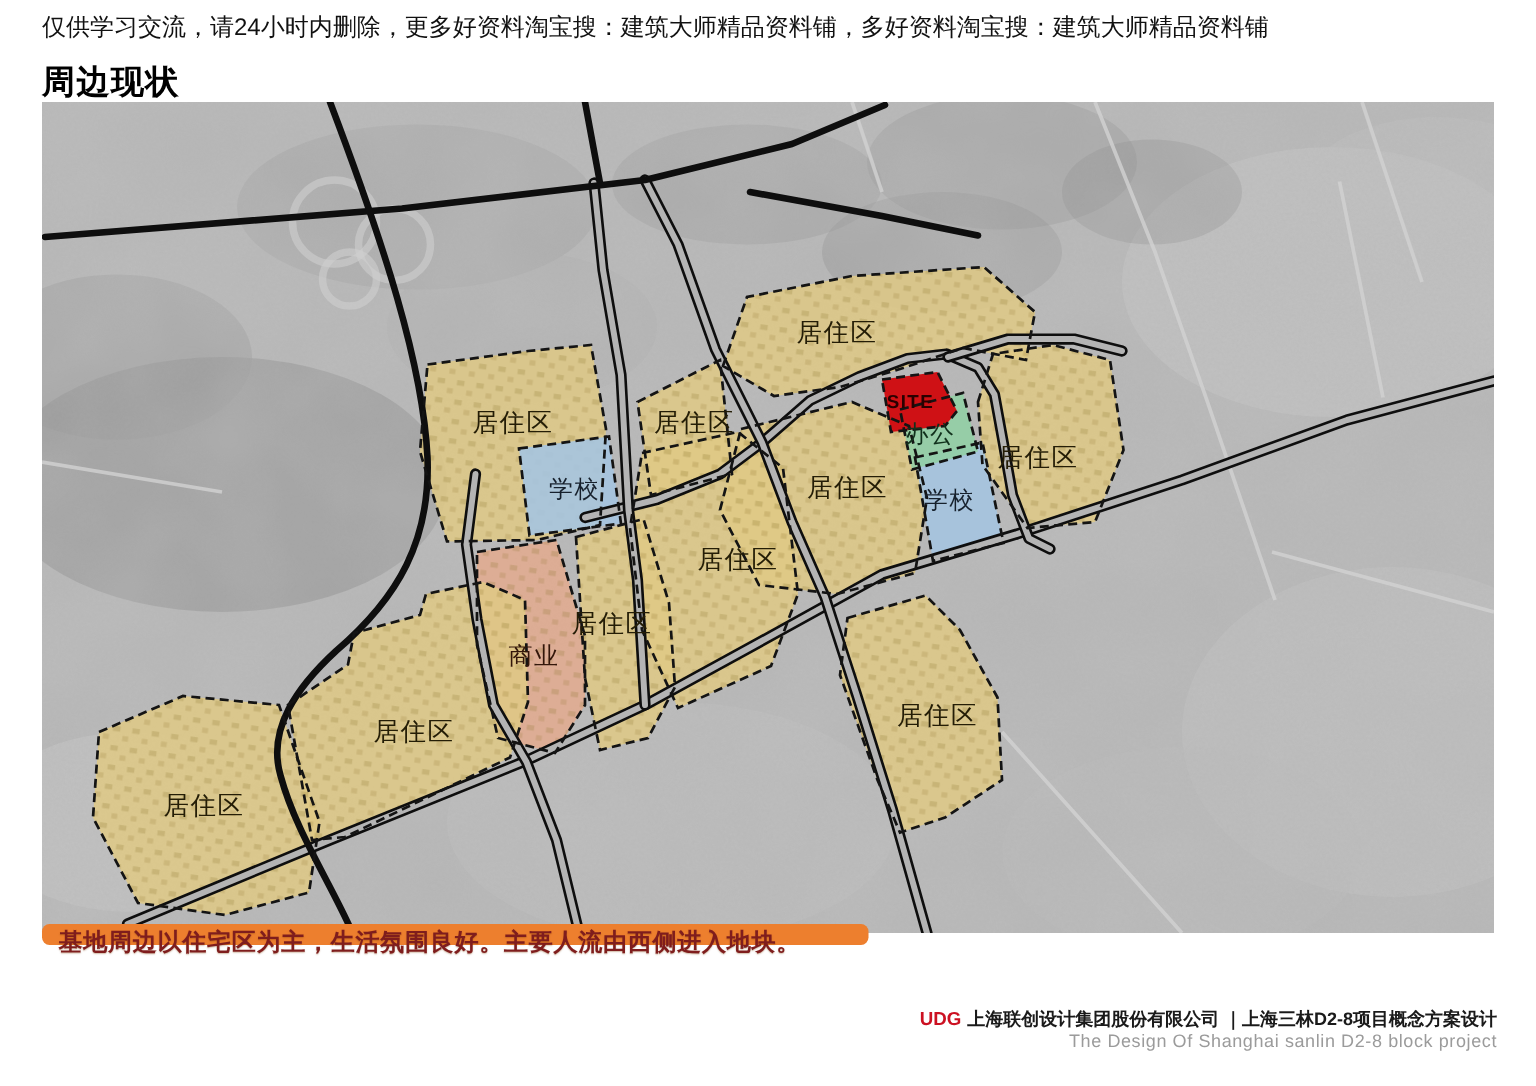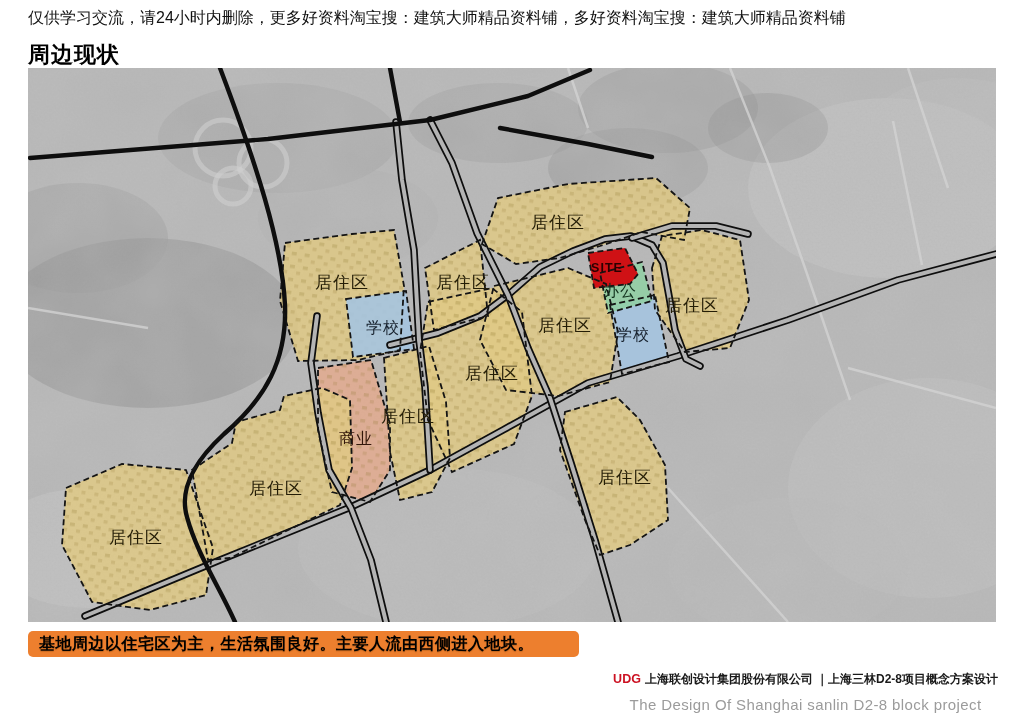--- a/index.html
+++ b/index.html
@@ -14,31 +14,31 @@
   }
   .page-title{
     position:absolute;left:28px;top:40px;
     font-size:22px;font-weight:bold;color:#000;letter-spacing:1px;
   }
   .map-wrap{
     position:absolute;left:28px;top:68px;width:968px;height:554px;
     overflow:hidden;background:#b7b7b7;
   }
   .banner{
-    position:absolute;left:28px;top:631px;width:540px;height:26px;
-    border-radius:5px;color:#000000;font-weight:bold;font-size:16px;
+    position:absolute;left:28px;top:616px;width:540px;height:14px;
+    border-radius:5px;color:#7f1d1d;font-weight:bold;font-size:16px;
     line-height:26px;padding-left:11px;letter-spacing:0.5px;
     text-shadow:0 1px 1px rgba(120,60,0,.35);
   }
   .footer{
-    position:absolute;right:26px;top:673px;text-align:center;line-height:13px;
+    position:absolute;right:26px;top:673px;text-align:right;line-height:13px;
   }
   .footer .line1{font-size:12px;font-weight:bold;color:#1a1a1a;white-space:nowrap;}
   .footer .logo{color:#cc1122;margin-right:4px;font-size:12.5px;letter-spacing:0;}
-  .footer .line2{font-size:15px;color:#9b9b9b;margin-top:12px;letter-spacing:0.4px;}
+  .footer .line2{font-size:12px;color:#9b9b9b;margin-top:2px;letter-spacing:0.4px;}
   svg text{font-family:"Liberation Sans","DejaVu Sans",sans-serif;}
 </style>
 </head>
 <body>
 
 <div class="notice">仅供学习交流，请24小时内删除，更多好资料淘宝搜：建筑大师精品资料铺，多好资料淘宝搜：建筑大师精品资料铺</div>
 <div class="page-title">周边现状</div>
 
 <div class="map-wrap">
   <svg id="map-svg" viewBox="0 0 968 554" width="968" height="554">

